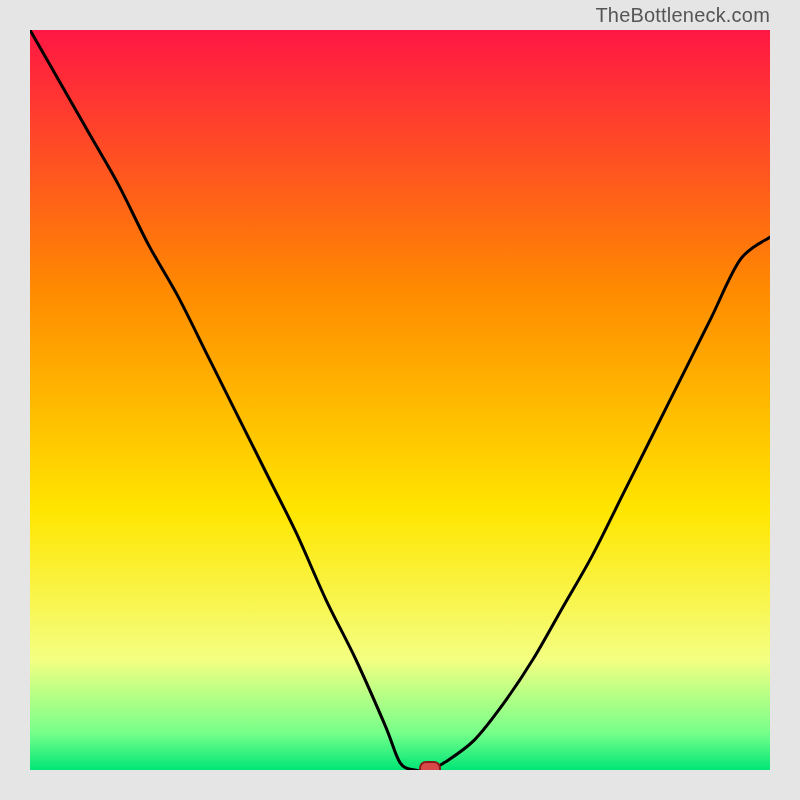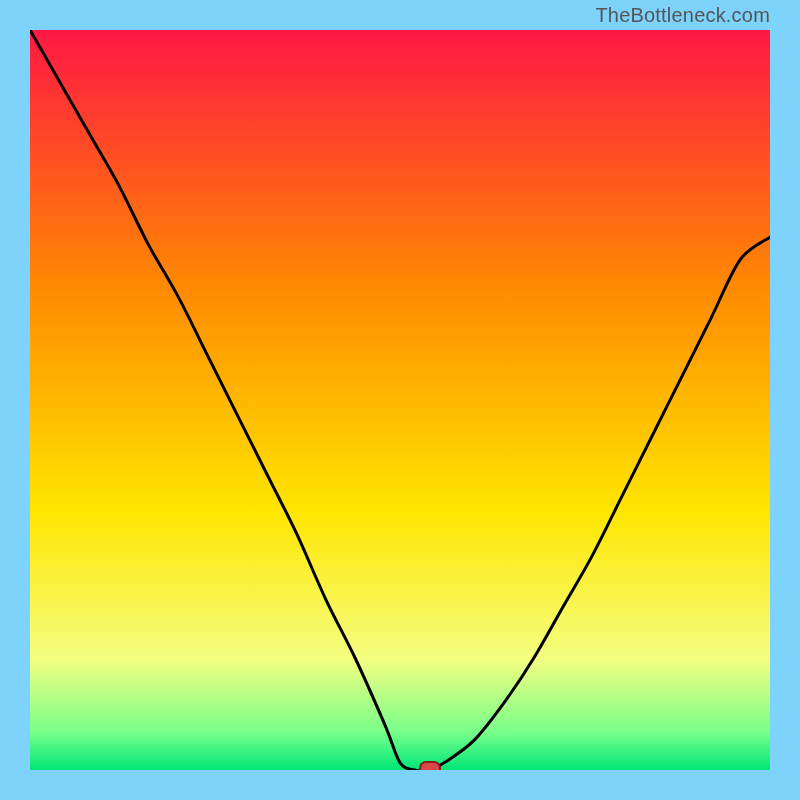--- a/index.html
+++ b/index.html
@@ -9,21 +9,21 @@
     height: 800px;
     background: #000;
     overflow: hidden;
   }
   .frame {
     position: absolute;
     left: 0;
     top: 0;
     width: 800px;
     height: 800px;
-    background: #7dd3fc;
+    background: #e5e5e5;
   }
   .plot {
     position: absolute;
     left: 30px;
     top: 30px;
     width: 740px;
     height: 740px;
     overflow: hidden;
   }
   .gradient {

